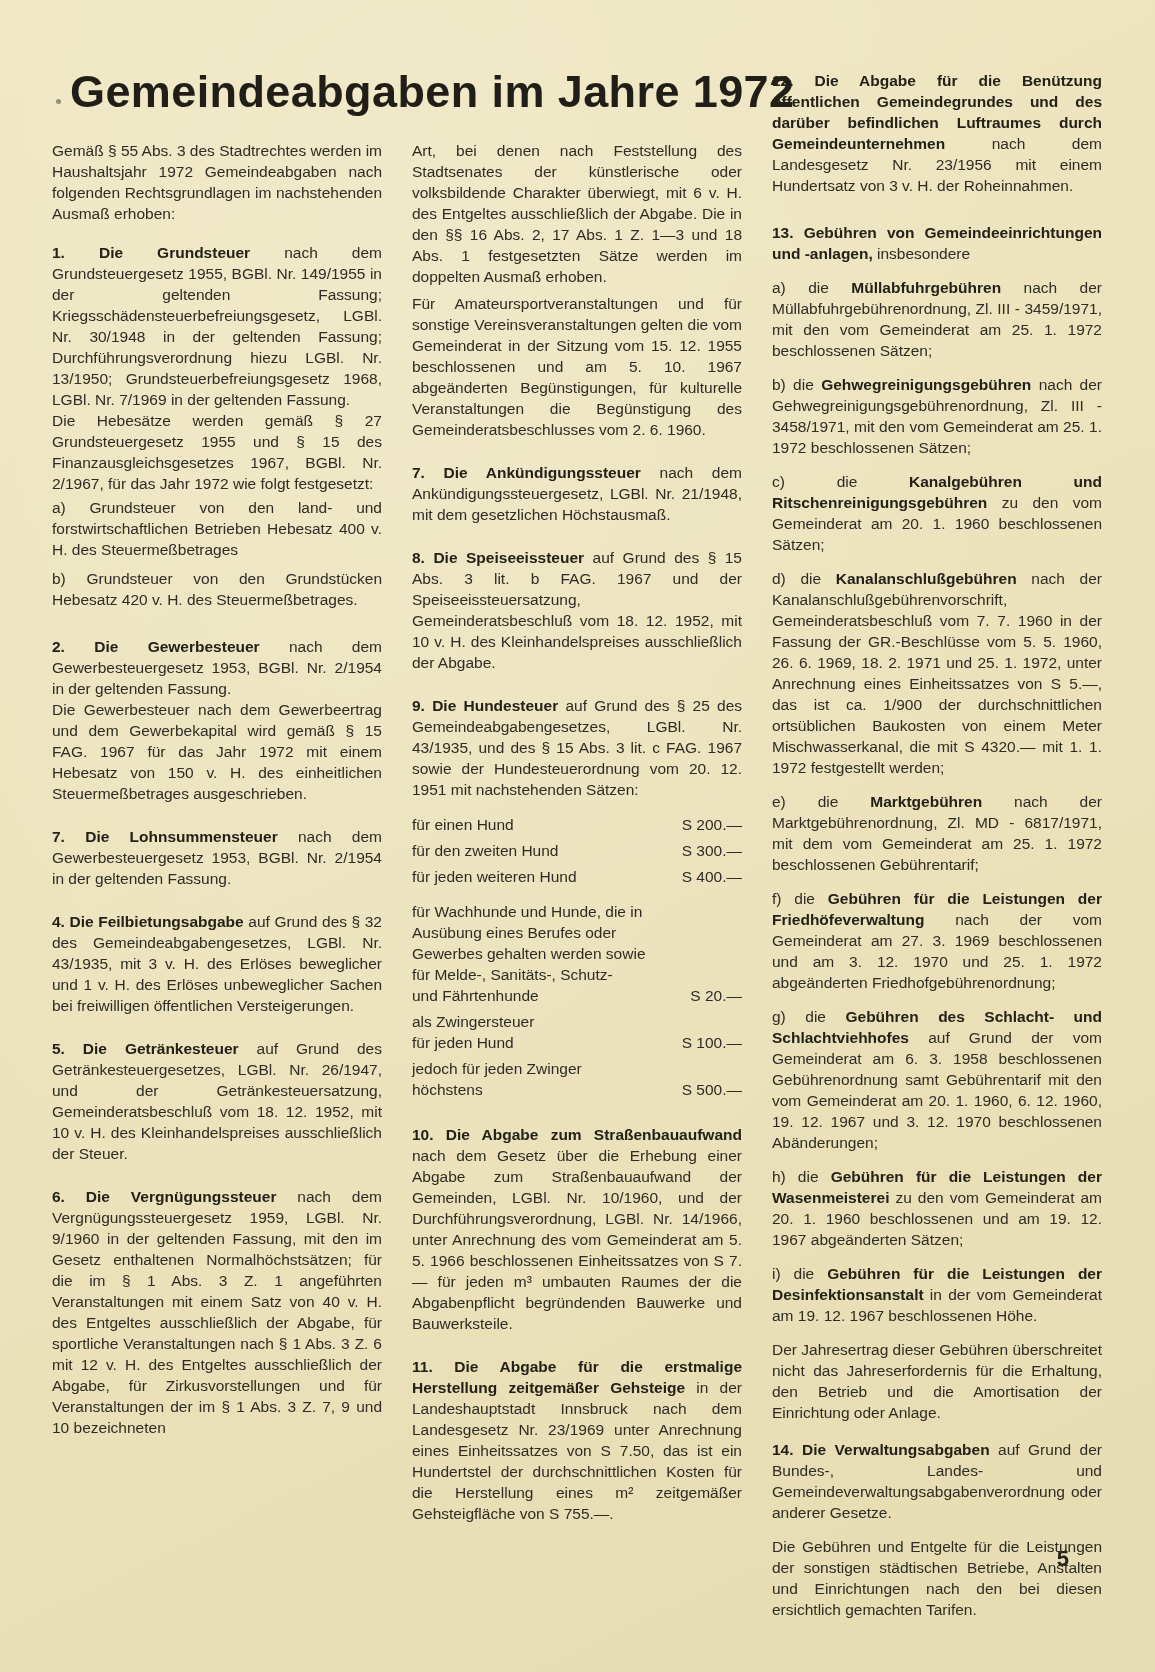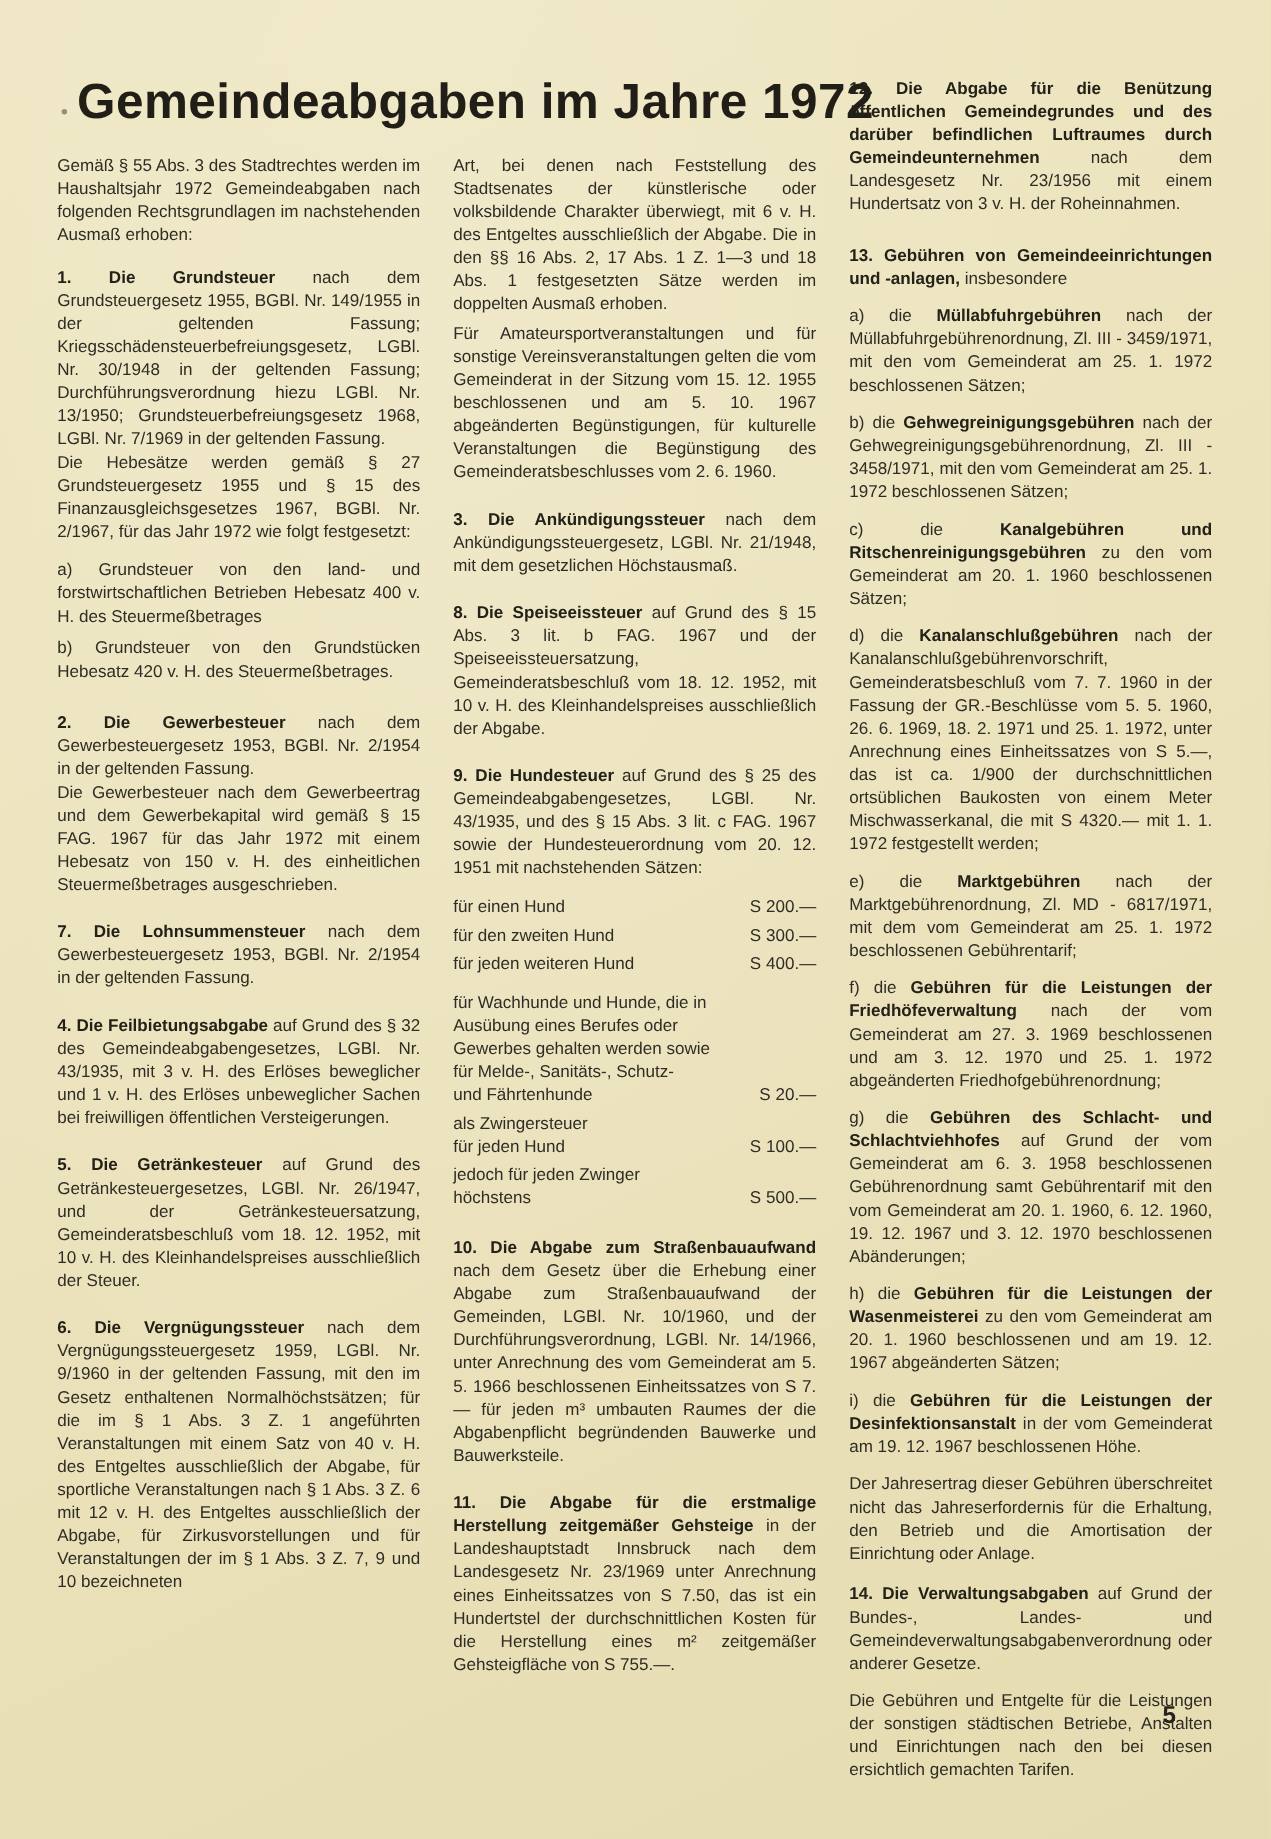--- a/index.html
+++ b/index.html
@@ -102,33 +102,33 @@
     <div class="left-pane">
       <div class="headline">
         <span class="title-marker"></span>
         <h1 class="title">Gemeindeabgaben im Jahre 1972</h1>
       </div>
       <div class="two-cols">
         <div class="col">
             <p class="para"><span class="reg">Gemäß § 55 Abs. 3 des Stadtrechtes werden im Haushaltsjahr 1972 Gemeindeabgaben nach folgenden Rechtsgrundlagen im nachstehenden Ausmaß erhoben:</span></p>
             <p class="para" style="margin-top: 18px;"><span class="bold">1. Die Grundsteuer</span><span class="reg"> nach dem Grundsteuergesetz 1955, BGBl. Nr. 149/1955 in der geltenden Fassung; Kriegsschädensteuerbefreiungsgesetz, LGBl. Nr. 30/1948 in der geltenden Fassung; Durchführungsverordnung hiezu LGBl. Nr. 13/1950; Grundsteuerbefreiungsgesetz 1968, LGBl. Nr. 7/1969 in der geltenden Fassung.</span></p>
             <p class="para"><span class="reg">Die Hebesätze werden gemäß § 27 Grundsteuergesetz 1955 und § 15 des Finanzausgleichsgesetzes 1967, BGBl. Nr. 2/1967, für das Jahr 1972 wie folgt festgesetzt:</span></p>
-            <p class="para" style="margin-top: 14px;"><span class="reg">a) Grundsteuer von den land- und forstwirtschaftlichen Betrieben Hebesatz 400 v. H. des Steuermeßbetrages</span></p>
+            <p class="para" style="margin-top: 3px;"><span class="reg">a) Grundsteuer von den land- und forstwirtschaftlichen Betrieben Hebesatz 400 v. H. des Steuermeßbetrages</span></p>
             <p class="para" style="margin-top: 8px;"><span class="reg">b) Grundsteuer von den Grundstücken Hebesatz 420 v. H. des Steuermeßbetrages.</span></p>
             <p class="para" style="margin-top: 26px;"><span class="bold">2. Die Gewerbesteuer</span><span class="reg"> nach dem Gewerbesteuergesetz 1953, BGBl. Nr. 2/1954 in der geltenden Fassung.</span></p>
             <p class="para"><span class="reg">Die Gewerbesteuer nach dem Gewerbeertrag und dem Gewerbekapital wird gemäß § 15 FAG. 1967 für das Jahr 1972 mit einem Hebesatz von 150 v. H. des einheitlichen Steuermeßbetrages ausgeschrieben.</span></p>
             <p class="para" style="margin-top: 22px;"><span class="bold">7. Die Lohnsummensteuer</span><span class="reg"> nach dem Gewerbesteuergesetz 1953, BGBl. Nr. 2/1954 in der geltenden Fassung.</span></p>
             <p class="para" style="margin-top: 22px;"><span class="bold">4. Die Feilbietungsabgabe</span><span class="reg"> auf Grund des § 32 des Gemeindeabgabengesetzes, LGBl. Nr. 43/1935, mit 3 v. H. des Erlöses beweglicher und 1 v. H. des Erlöses unbeweglicher Sachen bei freiwilligen öffentlichen Versteigerungen.</span></p>
             <p class="para" style="margin-top: 22px;"><span class="bold">5. Die Getränkesteuer</span><span class="reg"> auf Grund des Getränkesteuergesetzes, LGBl. Nr. 26/1947, und der Getränkesteuersatzung, Gemeinderatsbeschluß vom 18. 12. 1952, mit 10 v. H. des Kleinhandelspreises ausschließlich der Steuer.</span></p>
             <p class="para" style="margin-top: 22px;"><span class="bold">6. Die Vergnügungssteuer</span><span class="reg"> nach dem Vergnügungssteuergesetz 1959, LGBl. Nr. 9/1960 in der geltenden Fassung, mit den im Gesetz enthaltenen Normalhöchstsätzen; für die im § 1 Abs. 3 Z. 1 angeführten Veranstaltungen mit einem Satz von 40 v. H. des Entgeltes ausschließlich der Abgabe, für sportliche Veranstaltungen nach § 1 Abs. 3 Z. 6 mit 12 v. H. des Entgeltes ausschließlich der Abgabe, für Zirkusvorstellungen und für Veranstaltungen der im § 1 Abs. 3 Z. 7, 9 und 10 bezeichneten</span></p>
           </div>
         <div class="col">
             <p class="para"><span class="reg">Art, bei denen nach Feststellung des Stadtsenates der künstlerische oder volksbildende Charakter überwiegt, mit 6 v. H. des Entgeltes ausschließlich der Abgabe. Die in den §§ 16 Abs. 2, 17 Abs. 1 Z. 1—3 und 18 Abs. 1 festgesetzten Sätze werden im doppelten Ausmaß erhoben.</span></p>
             <p class="para" style="margin-top: 6px;"><span class="reg">Für Amateursportveranstaltungen und für sonstige Vereinsveranstaltungen gelten die vom Gemeinderat in der Sitzung vom 15. 12. 1955 beschlossenen und am 5. 10. 1967 abgeänderten Begünstigungen, für kulturelle Veranstaltungen die Begünstigung des Gemeinderatsbeschlusses vom 2. 6. 1960.</span></p>
-            <p class="para" style="margin-top: 22px;"><span class="bold">3. Die Ankündigungssteuer</span><span class="reg"> nach dem Ankündigungssteuergesetz, LGBl. Nr. 21/1948, mit dem gesetzlichen Höchstausmaß.</span></p>
+            <p class="para" style="margin-top: 22px;"><span class="bold">7. Die Ankündigungssteuer</span><span class="reg"> nach dem Ankündigungssteuergesetz, LGBl. Nr. 21/1948, mit dem gesetzlichen Höchstausmaß.</span></p>
             <p class="para" style="margin-top: 22px;"><span class="bold">8. Die Speiseeissteuer</span><span class="reg"> auf Grund des § 15 Abs. 3 lit. b FAG. 1967 und der Speiseeissteuersatzung, Gemeinderatsbeschluß vom 18. 12. 1952, mit 10 v. H. des Kleinhandelspreises ausschließlich der Abgabe.</span></p>
             <p class="para" style="margin-top: 22px;"><span class="bold">9. Die Hundesteuer</span><span class="reg"> auf Grund des § 25 des Gemeindeabgabengesetzes, LGBl. Nr. 43/1935, und des § 15 Abs. 3 lit. c FAG. 1967 sowie der Hundesteuerordnung vom 20. 12. 1951 mit nachstehenden Sätzen:</span></p>
             <div class="tariff" style="margin-top: 14px;">
               <div class="tariff-row">
                 <span class="tariff-label">für einen Hund</span>
                 <span class="tariff-value">S 200.—</span>
               </div>
               <div class="tariff-row">
                 <span class="tariff-label">für den zweiten Hund</span>
                 <span class="tariff-value">S 300.—</span>

